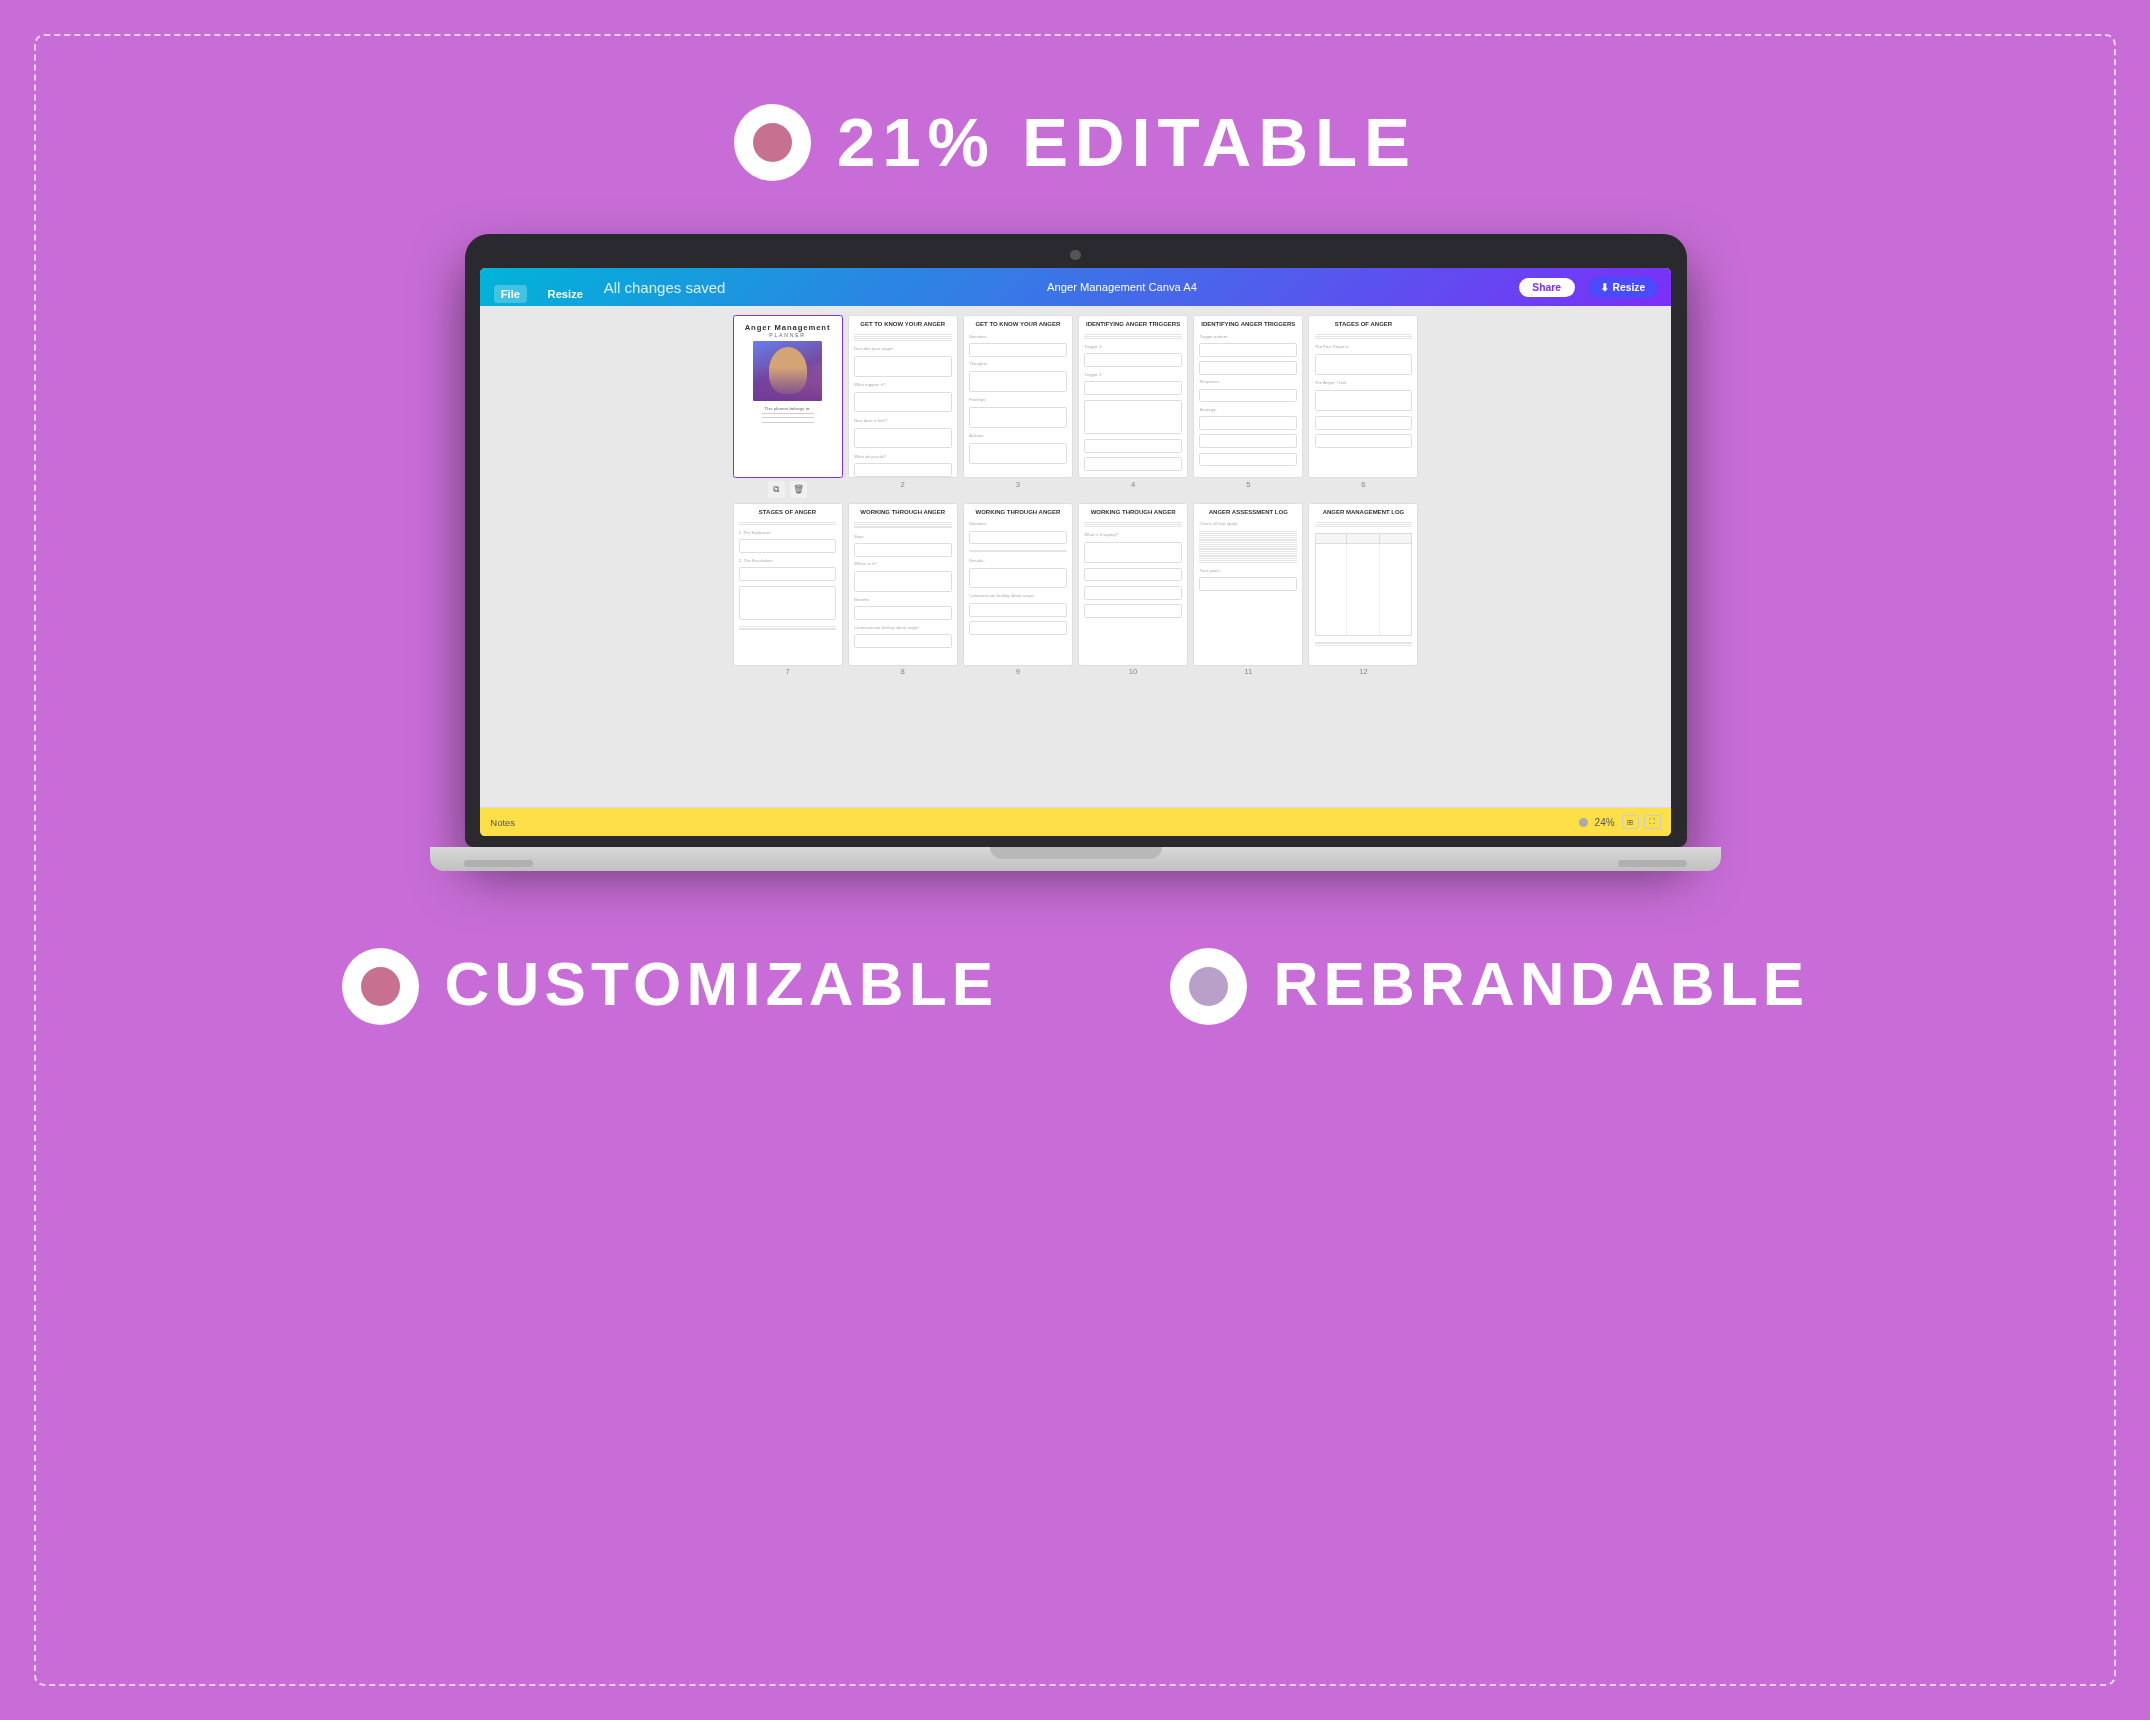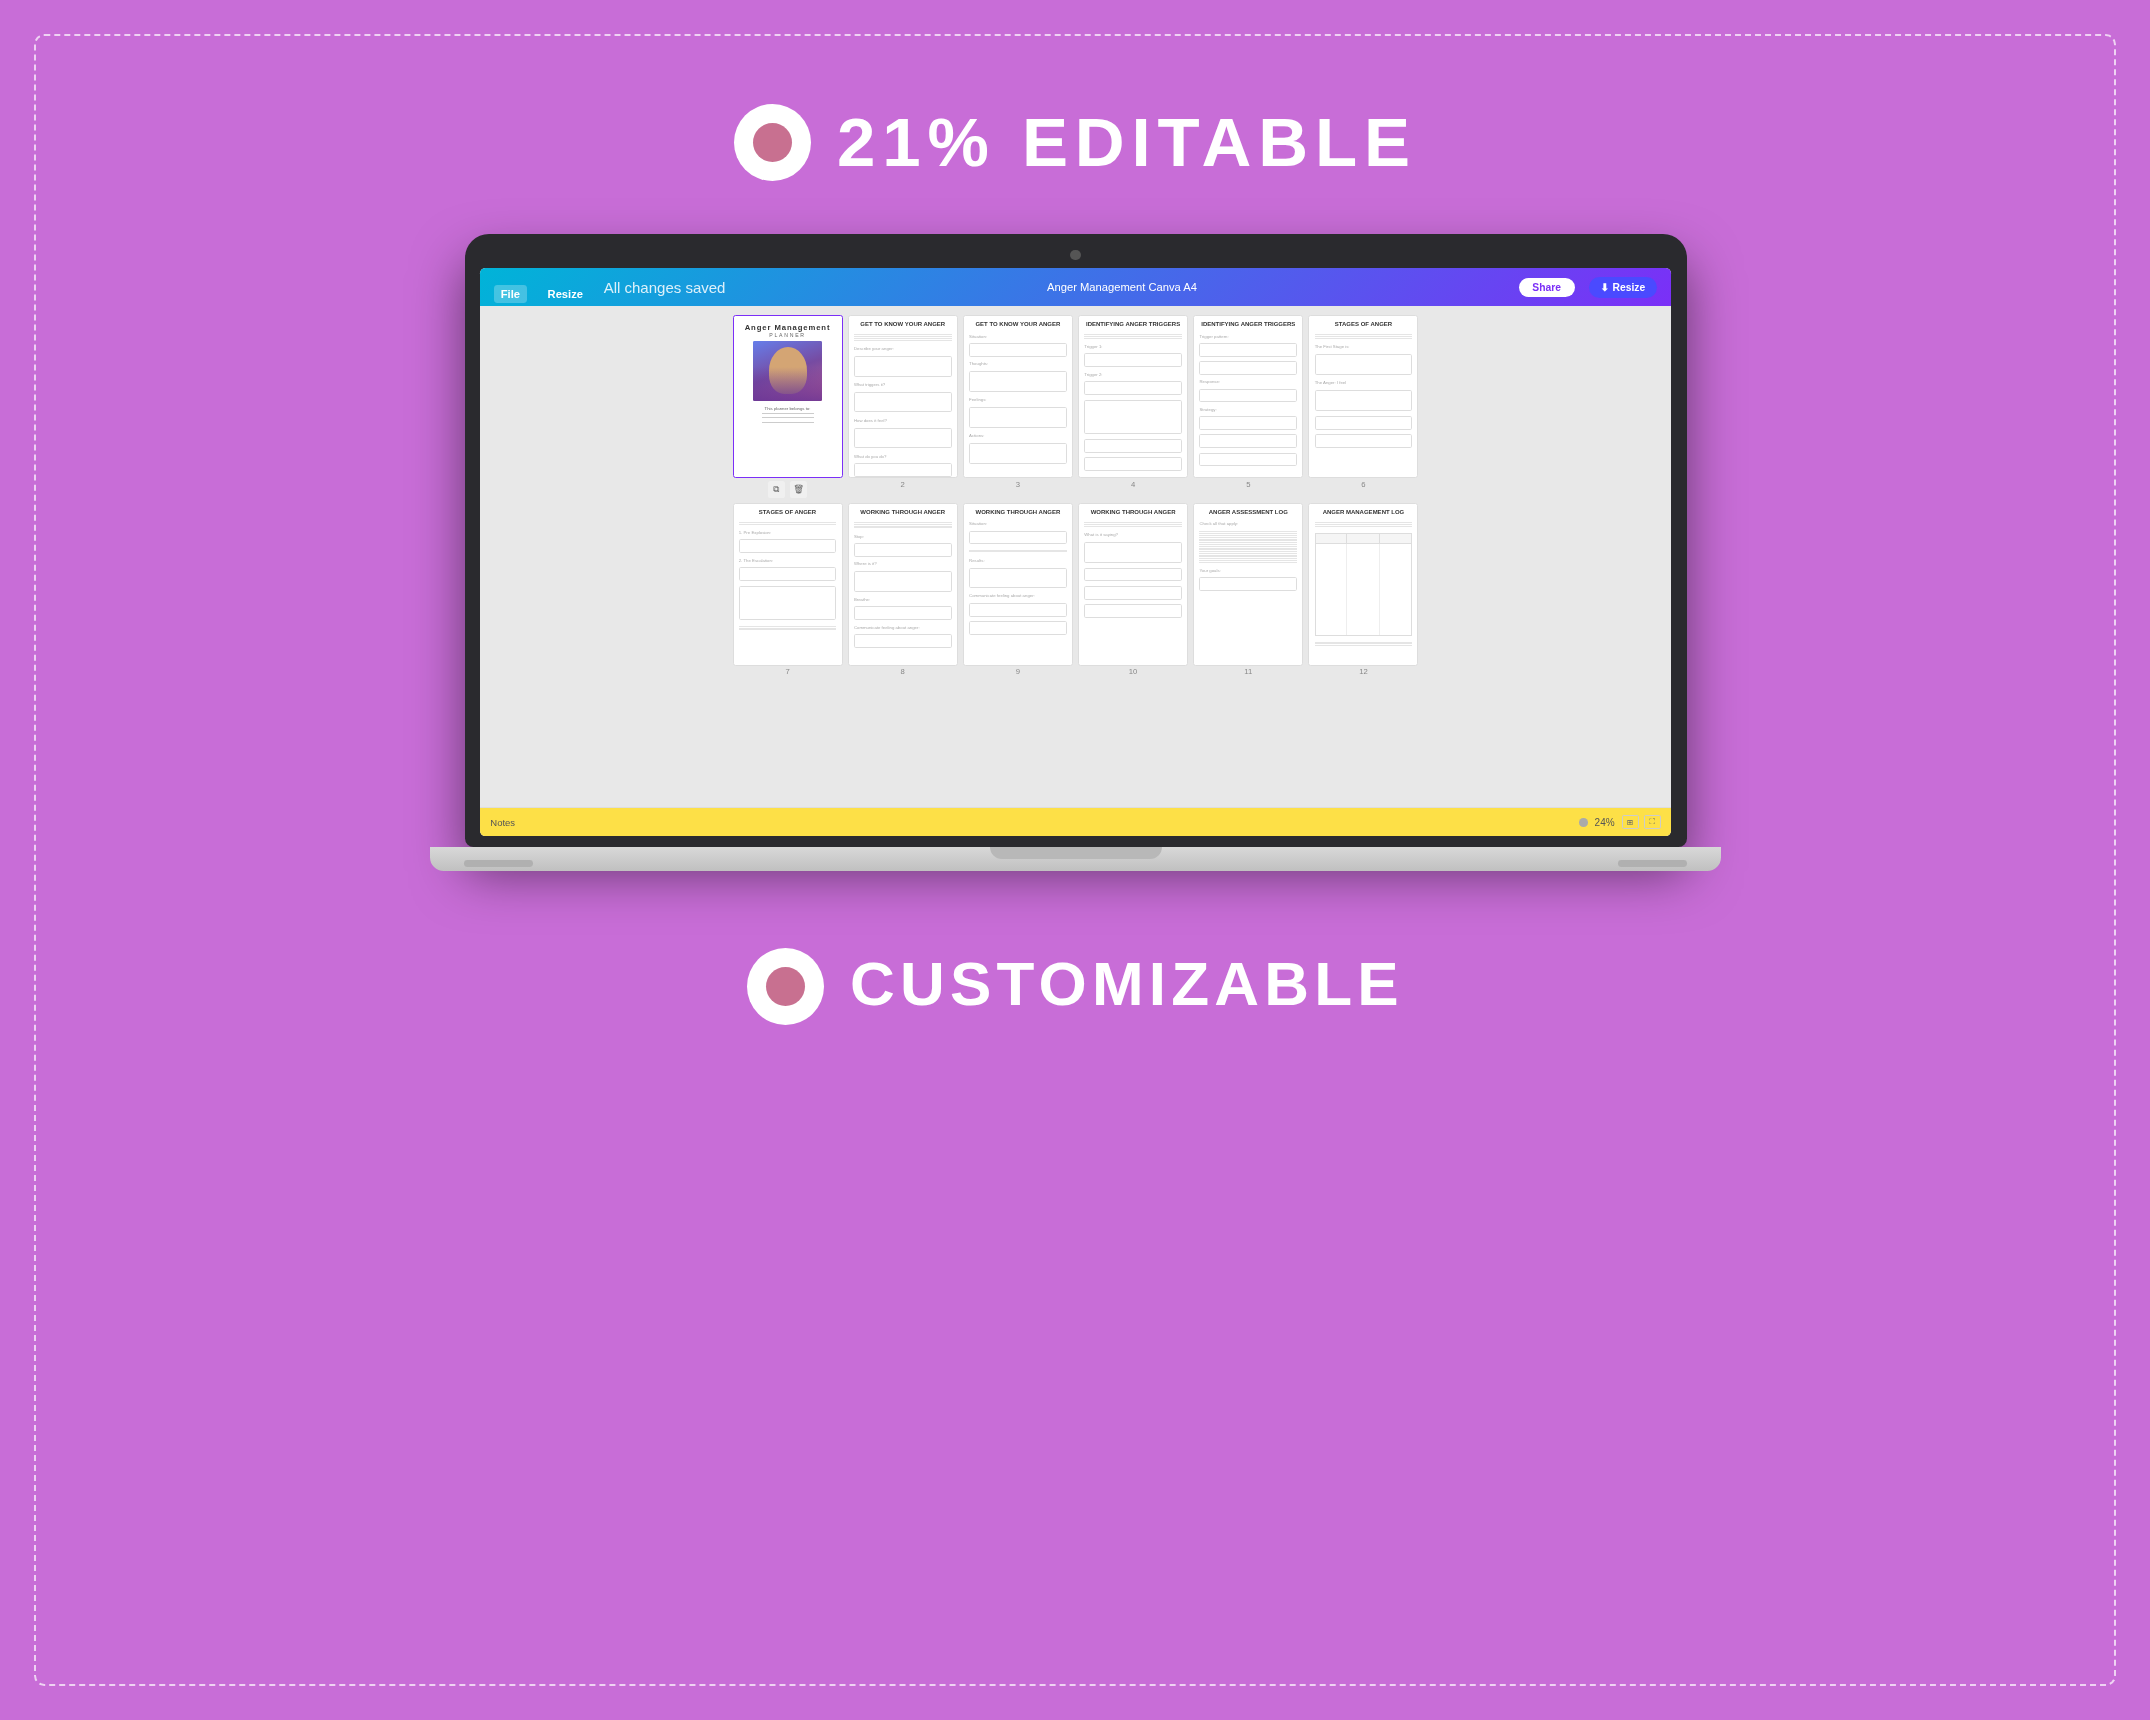--- a/index.html
+++ b/index.html
@@ -782,14 +782,20 @@
   </div>
 </div>
 
 <div class="bottom-badges">
   <div class="bottom-badge">
     <div class="circle-icon-lg">
       <div class="inner"></div>
     </div>
     <div class="badge-text-lg">CUSTOMIZABLE</div>
   </div>
+  <div class="bottom-badge">
+    <div class="circle-icon-lg">
+      <div class="inner" style="background:#b8a0c8;"></div>
+    </div>
+    <div class="badge-text-lg">REBRANDABLE</div>
+  </div>
 </div>
 
 
 </body></html>

